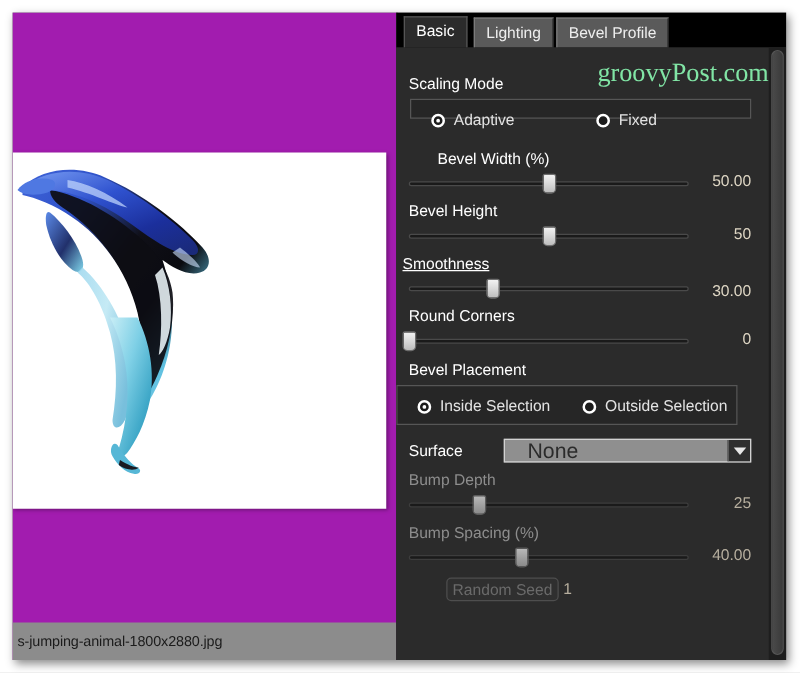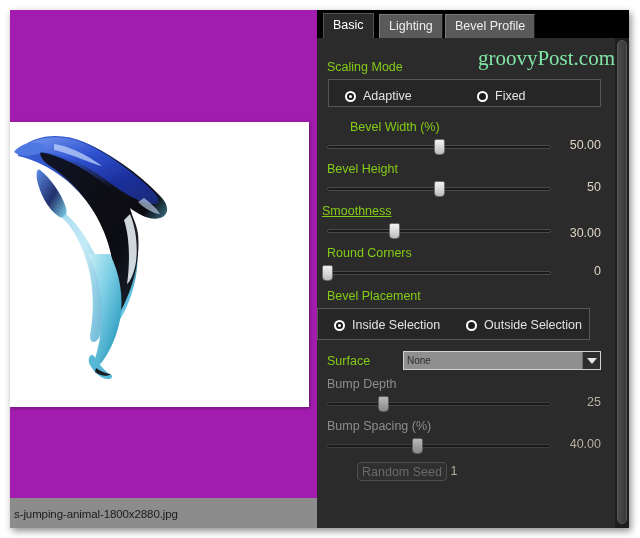--- a/index.html
+++ b/index.html
@@ -139,21 +139,21 @@
     left: 0;
     top: 28px;
     width: 312px;
     height: 490px;
     background: #2b2b2b;
   }
 
   .section-label {
     position: absolute;
     font-size: 12.5px;
-    color: #84cc16;
+    color: #ffffff;
     white-space: nowrap;
   }
   .section-label.dim { color: #8d8d8d; }
 
   .groupbox {
     position: absolute;
     box-sizing: border-box;
     border: 1px solid #565656;
     background: #262626;
   }
@@ -237,23 +237,23 @@
     position: absolute;
     box-sizing: border-box;
     height: 19px;
     background: #8f8f8f;
     border: 1px solid #d2d2d2;
     display: flex;
     align-items: center;
   }
   .combo .ctext {
     flex: 1;
-    font-size: 10px;
+    font-size: 17px;
     color: #2b2b2b;
-    padding-left: 3px;
+    padding-left: 18px;
     white-space: nowrap;
   }
   .combo .carrow {
     width: 17px;
     height: 17px;
     background: #2e2e2e;
     border-left: 1px solid #6a6a6a;
     display: flex;
     align-items: center;
     justify-content: center;
@@ -416,21 +416,21 @@
           <span>Lighting</span>
         </div>
       </div>
 
       <div class="panel-body">
 
         <div class="watermark" style="top:8px;">groovyPost.com</div>
 
         <div class="section-label" style="left:10px; top:22px;">Scaling Mode</div>
 
-        <div class="groupbox" style="left:11px; top:41px; width:273px; height:28px;">
+        <div class="groupbox" style="left:11px; top:41px; width:273px; height:16px;">
           <div class="radio on" style="left:16px; top:9px;">
             <span class="dot"></span>
             <span class="rl">Adaptive</span>
           </div>
           <div class="radio" style="left:148px; top:9px;">
             <span class="dot"></span>
             <span class="rl">Fixed</span>
           </div>
         </div>
 

